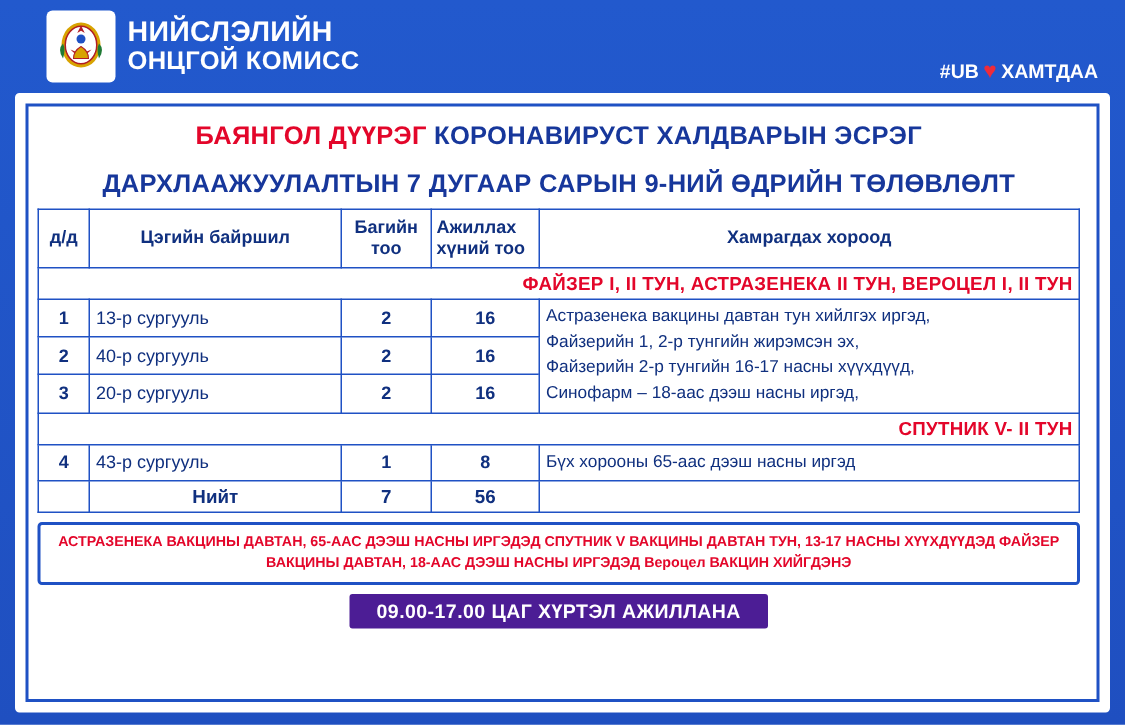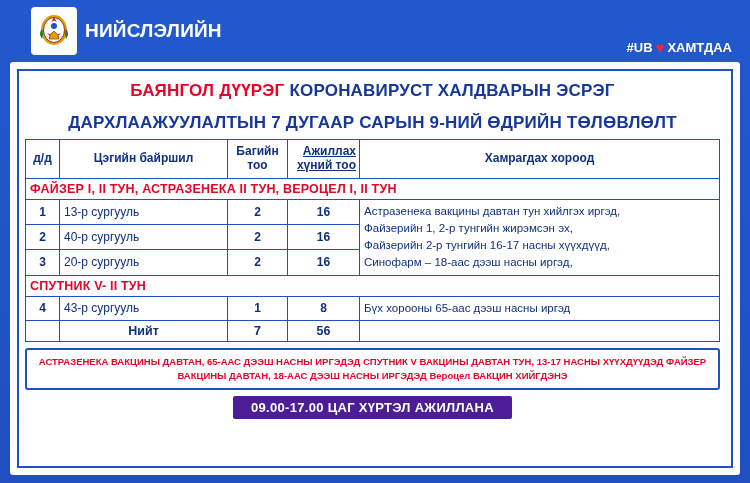--- a/index.html
+++ b/index.html
@@ -94,24 +94,24 @@
   table.main thead th {
     font-weight: bold;
     color:#10307f;
     font-size: 12px;
     padding: 5px 3px;
     line-height: 1.15;
   }
   .c-dd   { width: 34px; text-align:center; }
   .c-loc  { width: 168px; }
   .c-team { width: 60px; text-align:center; }
-  .c-cnt  { width: 72px; text-align:right;text-decoration:underline; }
+  .c-cnt  { width: 72px; text-align:left; }
   .c-wards{ }
   .section-row td {
-    text-align:left;
+    text-align:right;
     font-weight:bold;
     color:#e3062a;
     font-size: 12.5px;
     padding: 4px 2px;
     letter-spacing:.2px;
   }
   td.num, td.team, td.cnt { text-align:center; font-weight:bold; font-size:12px;}
   td.loc { font-size:12px; }
   td.wards { font-size:11.5px; line-height:1.5; padding:3px 6px; }
   .total-row td { font-weight:bold; font-size:12.5px; }
@@ -156,20 +156,21 @@
           <path d="M20 8 l2.5 5 -2.5 -1.5 -2.5 1.5z" fill="#b11c25"></path>
           <circle cx="20" cy="17" r="3" fill="#1f51c4"></circle>
           <path d="M13 24 q7 8 14 0 q-7 4 -14 0z" fill="#b11c25"></path>
           <path d="M20 22 q-5 3 -5 8 h10 q0 -5 -5 -8z" fill="#d8a300" stroke="#b11c25" stroke-width=".7"></path>
           <path d="M8 20 q-4 4 0 10 q2 -6 0 -10z" fill="#1f7a34"></path>
           <path d="M32 20 q4 4 0 10 q-2 -6 0 -10z" fill="#1f7a34"></path>
         </svg>
       </div>
       <div class="org-name">
         <span class="l1">НИЙСЛЭЛИЙН</span>
+        <span class="l2">ОНЦГОЙ КОМИСС</span>
       </div>
     </div>
     <div class="hashtag">
       <span>#UB</span>
       <span class="heart">♥</span>
       <span>ХАМТДАА</span>
     </div>
   </div>
 
   <div class="card">

